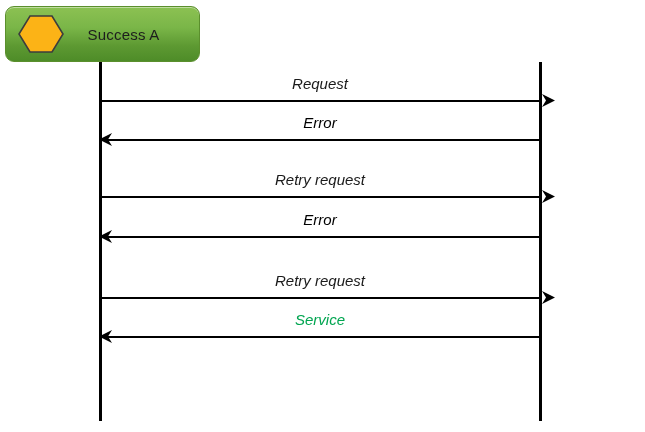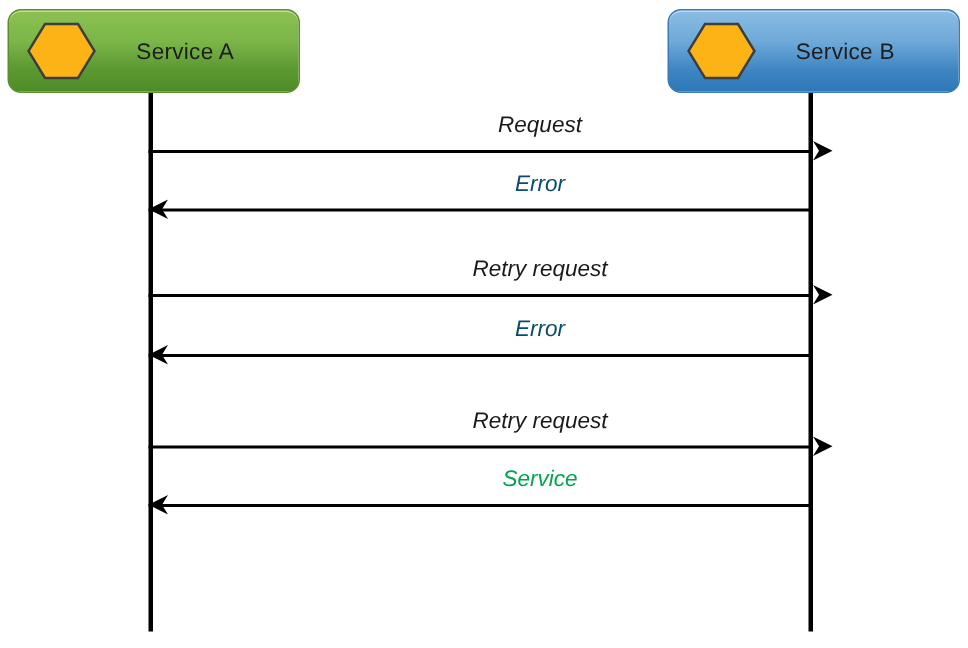--- a/index.html
+++ b/index.html
@@ -100,48 +100,39 @@
   .msg-label {
     position: absolute;
     left: 0;
     width: 100%;
     text-align: center;
     font-style: italic;
     font-size: 15px;
     line-height: 18px;
     top: -25px;
     white-space: nowrap;
-    margin-left: 40px;
   }
   .msg-label.c-black   { color: #1a1a1a; }
-  .msg-label.c-red     { color: #0c4a6e; }
+  .msg-label.c-red     { color: #000000; }
   .msg-label.c-green   { color: #00a550; }
 </style>
 </head>
 <body>
 
 <div id="diagram-root">
 
   <div class="participant left green">
     <span class="participant-icon">
       <svg width="46" height="40" viewBox="0 0 46 40" aria-hidden="true">
         <polygon points="12,2 34,2 45,20 34,38 12,38 1,20" fill="#fcb316" stroke="#3d3d3d" stroke-width="1.6"></polygon>
       </svg>
     </span>
-    <span class="participant-label">Service A</span>
+    <span class="participant-label">Success A</span>
   </div>
 
-  <div class="participant right blue">
-    <span class="participant-icon">
-      <svg width="46" height="40" viewBox="0 0 46 40" aria-hidden="true">
-        <polygon points="12,2 34,2 45,20 34,38 12,38 1,20" fill="#fcb316" stroke="#3d3d3d" stroke-width="1.6"></polygon>
-      </svg>
-    </span>
-    <span class="participant-label">Service B</span>
-  </div>
 
   <div class="lifeline left"></div>
   <div class="lifeline right"></div>
 
   <div class="message" style="top:100px;">
     <span class="msg-label c-black">Request</span>
     <span class="msg-line"></span>
     <span class="msg-head to-right">
       <svg width="14" height="13" viewBox="0 0 14 13">
           <path d="M0,0 L13,6.5 L0,13 L4,6.5 Z" fill="#000"></path>

